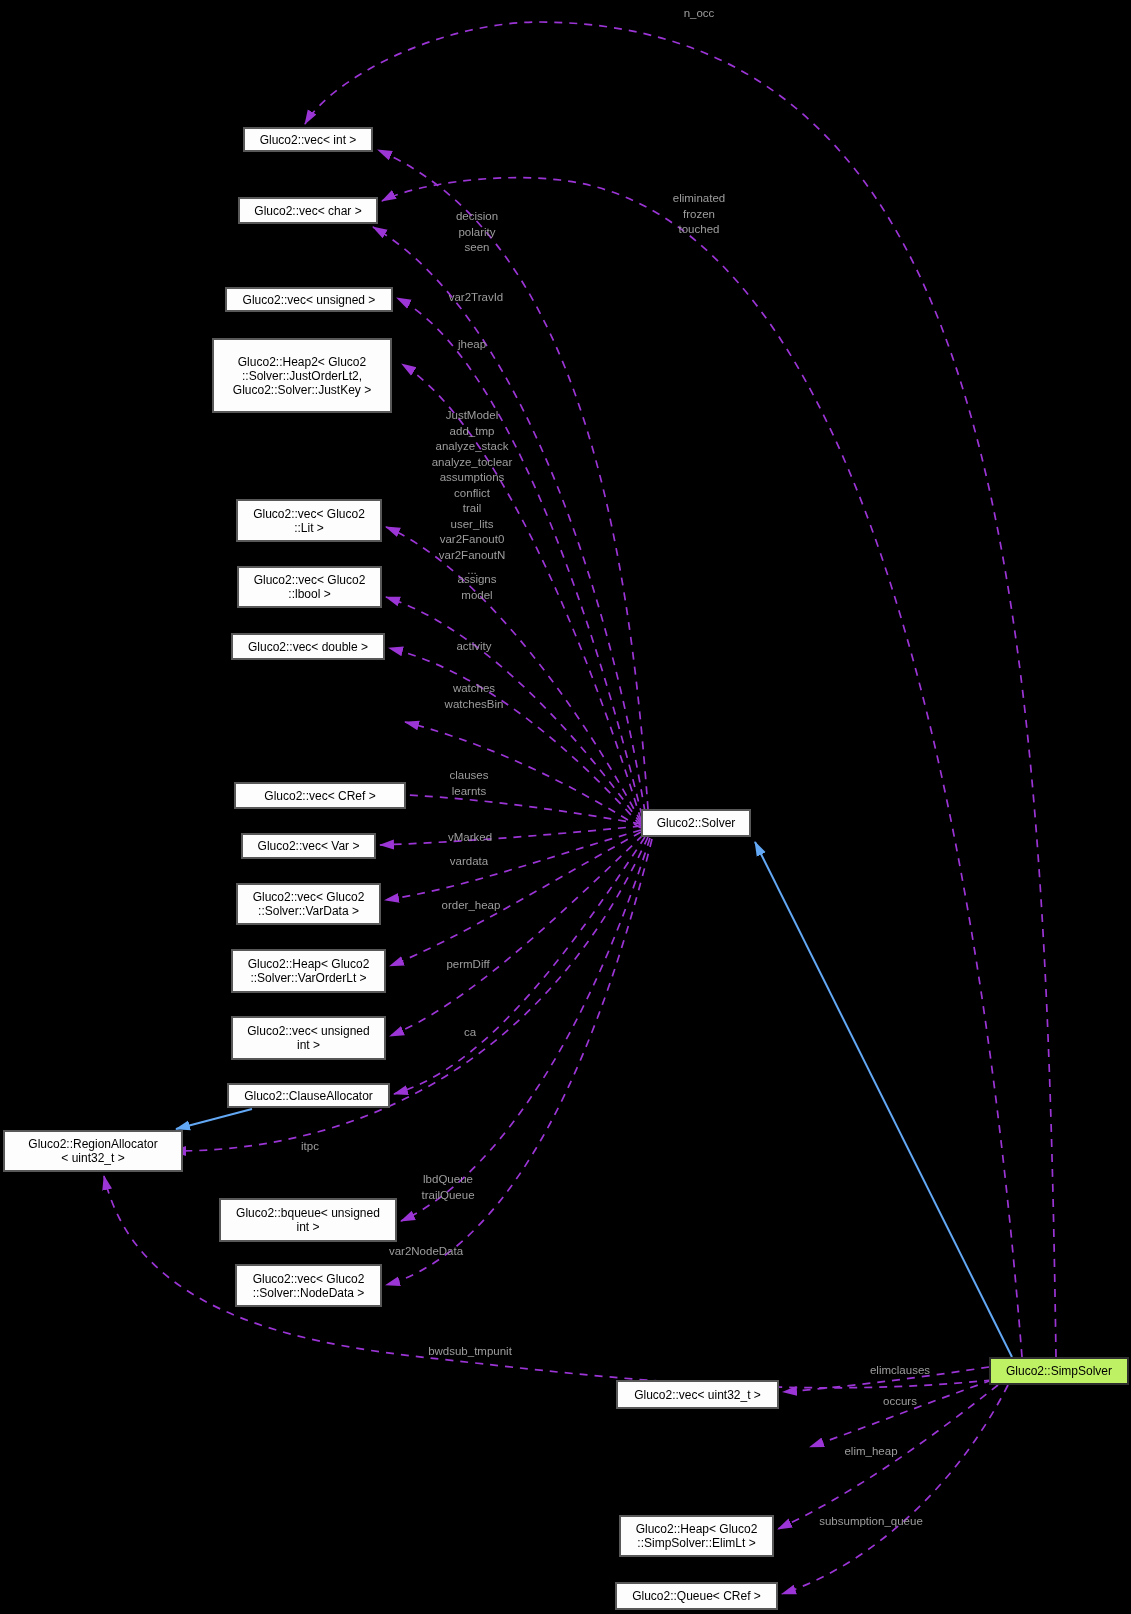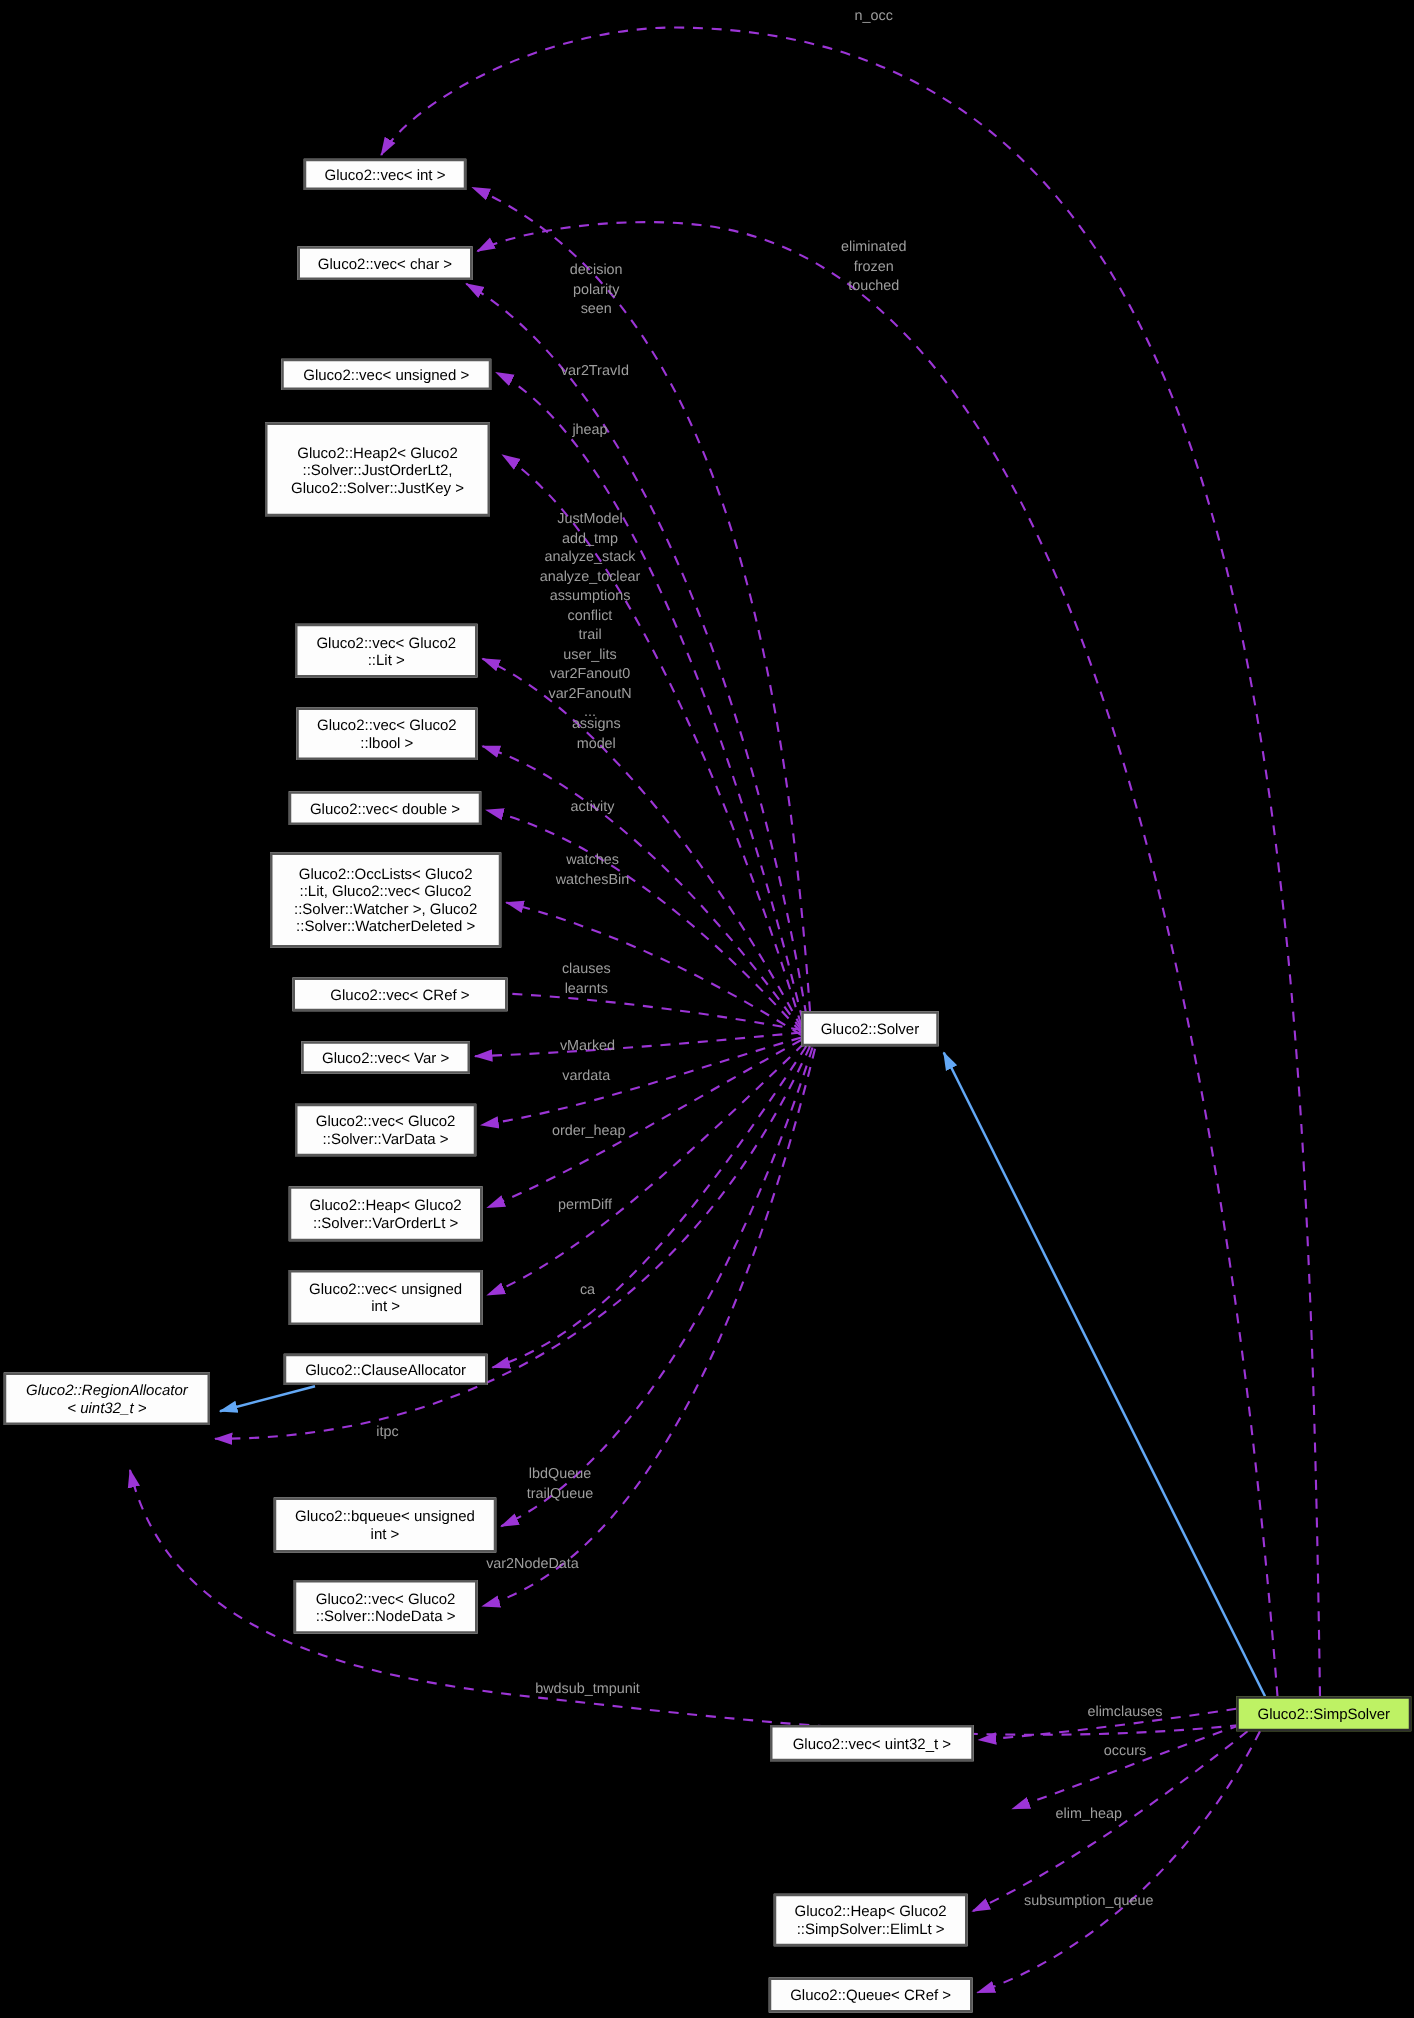--- a/index.html
+++ b/index.html
@@ -64,34 +64,30 @@
   <div class="node" style="left:238px;top:197px;width:140px;height:27px;">Gluco2::vec&lt; char &gt;</div>
   <div class="node" style="left:225px;top:287px;width:168px;height:25px;">Gluco2::vec&lt; unsigned &gt;</div>
   <div class="node" style="left:212px;top:338px;width:180px;height:75px;text-align:center;">Gluco2::Heap2&lt; Gluco2
 ::Solver::JustOrderLt2,
 Gluco2::Solver::JustKey &gt;</div>
   <div class="node" style="left:236px;top:499px;width:146px;height:43px;">Gluco2::vec&lt; Gluco2
 ::Lit &gt;</div>
   <div class="node" style="left:237px;top:566px;width:145px;height:42px;">Gluco2::vec&lt; Gluco2
 ::lbool &gt;</div>
   <div class="node" style="left:231px;top:633px;width:154px;height:27px;">Gluco2::vec&lt; double &gt;</div>
-  <div class="node" style="left:216px;top:682px;width:185px;height:76px;">Gluco2::OccLists&lt; Gluco2
-::Lit, Gluco2::vec&lt; Gluco2
-::Solver::Watcher &gt;, Gluco2
-::Solver::WatcherDeleted &gt;</div>
   <div class="node" style="left:234px;top:782px;width:172px;height:27px;">Gluco2::vec&lt; CRef &gt;</div>
   <div class="node" style="left:241px;top:833px;width:135px;height:26px;">Gluco2::vec&lt; Var &gt;</div>
   <div class="node" style="left:236px;top:883px;width:145px;height:42px;">Gluco2::vec&lt; Gluco2
 ::Solver::VarData &gt;</div>
   <div class="node" style="left:231px;top:949px;width:155px;height:44px;">Gluco2::Heap&lt; Gluco2
 ::Solver::VarOrderLt &gt;</div>
   <div class="node" style="left:231px;top:1016px;width:155px;height:44px;">Gluco2::vec&lt; unsigned
 int &gt;</div>
   <div class="node" style="left:227px;top:1083px;width:163px;height:25px;">Gluco2::ClauseAllocator</div>
-  <div class="node" style="left:3px;top:1098px;width:165px;height:42px;font-style:italic;">Gluco2::RegionAllocator
+  <div class="node" style="left:3px;top:1130px;width:180px;height:42px;">Gluco2::RegionAllocator
 &lt; uint32_t &gt;</div>
   <div class="node" style="left:219px;top:1198px;width:178px;height:44px;">Gluco2::bqueue&lt; unsigned
 int &gt;</div>
   <div class="node" style="left:235px;top:1264px;width:147px;height:43px;">Gluco2::vec&lt; Gluco2
 ::Solver::NodeData &gt;</div>
   <div class="node" style="left:641px;top:809px;width:110px;height:28px;">Gluco2::Solver</div>
   <div class="node" style="left:616px;top:1380px;width:163px;height:29px;">Gluco2::vec&lt; uint32_t &gt;</div>
   <div class="node" style="left:619px;top:1515px;width:155px;height:42px;">Gluco2::Heap&lt; Gluco2
 ::SimpSolver::ElimLt &gt;</div>
   <div class="node" style="left:615px;top:1582px;width:163px;height:28px;">Gluco2::Queue&lt; CRef &gt;</div>

